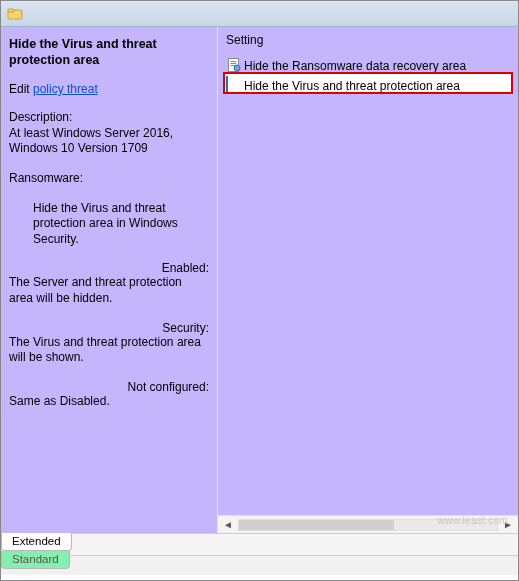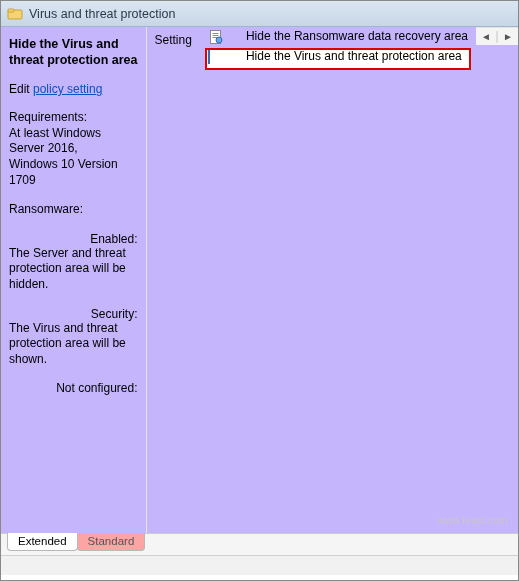--- a/index.html
+++ b/index.html
@@ -51,34 +51,34 @@
   .policy-link {
     color: #0a52c4;
     text-decoration: underline;
   }
   .para { margin-bottom: 14px; line-height: 1.3; }
   .statelabel { margin-left: 24px; text-align: right; }
   .statedesc  { line-height:1.3; margin-bottom:14px;}
   .right-pane {
     flex: 1;
     display:flex;
-    flex-direction:row;
+    flex-direction:column;
   }
   .col-header {
     padding: 6px 8px 4px 8px;
     color:#000;
   }
   .list {
     flex:1;
     padding: 2px 6px;
   }
   .row {
     display:flex;
-    align-items:flex-start;
-    gap:22px;
+    align-items:flex-end;
+    gap:2px;
     height:20px;
     padding:0 2px;
     white-space:nowrap;
   }
   .row.selected {
     outline: 2px solid #d80000;
     outline-offset: -1px;
     background:#fff;
   }
   .row.selected .rowlabel{
@@ -104,36 +104,36 @@
     border:1px solid #ddd;
   }
   .scroll-area .thumb{
     position:absolute; left:0; top:0; height:100%; width:60%;
     background:#cfcfcf;
   }
   .tabs {
     height: 22px;
     display:flex;
     align-items:flex-start;
-    padding-left:6px;
     border-top:1px solid #ccc;
     background:#f5f5f5;
+    flex-direction:column;
   }
   .tab {
     border:1px solid #b8b8b8;
     border-top:none;
     border-radius:0 0 4px 4px;
     padding:2px 10px 3px 10px;
     margin-right:-1px;
     background:#fff;
     font-size:11.5px;
     position:relative;
     top:-1px;
   }
-  .tab.inactive { background:#fca5a5; color:#555;}
+  .tab.inactive { background:#86efac; color:#555;}
   .statusbar {
     height:20px;
     border-top:1px solid #d0d0d0;
     background:#f1f1f1;
   }
   .watermark{
     position:absolute;
     right:10px; bottom:54px;
     font-size:10px;
     color:#c8c8c8;
@@ -149,48 +149,49 @@
 </head>
 <body>
 
 <div class="titlebar">
   <span class="icon">
     <svg width="16" height="16" viewBox="0 0 16 16">
       <rect x="1" y="4" width="14" height="9" rx="1" fill="#f7d370" stroke="#c7a338"></rect>
       <rect x="1" y="3" width="6" height="3" rx="1" fill="#f7d370" stroke="#c7a338"></rect>
     </svg>
   </span>
-  <span class="title">Virus and threat protection</span>
 </div>
 
 <div class="content">
 
   <div class="left-pane">
     <div class="heading">Hide the Virus and threat protection area</div>
 
     <div class="edit-row">
-      <span>Edit </span><a href="#" class="policy-link">policy setting</a>
+      <span>Edit </span><a href="#" class="policy-link">policy threat</a>
     </div>
 
     <div class="para">
-      <div>Requirements:</div>
+      <div>Description:</div>
       <div>At least Windows Server 2016,</div>
       <div>Windows 10 Version 1709</div>
     </div>
 
     <div class="para">Ransomware:</div>
 
+    <div class="statedesc" style="margin-left:24px;">Hide the Virus and threat protection area in Windows Security.</div>
 
     <div class="statelabel">Enabled:</div>
     <div class="statedesc">The Server and threat protection area will be hidden.</div>
 
     <div class="statelabel">Security:</div>
     <div class="statedesc">The Virus and threat protection area will be shown.</div>
 
     <div class="statelabel">Not configured:</div>
+    <div class="statedesc">Same as Disabled.</div>
   </div>
 
   <div class="right-pane">
     <div class="col-header">Setting</div>
 
     <div class="list">
 
       <div class="row">
         <span class="setting-icon">
           <svg width="16" height="16" viewBox="0 0 16 16">

